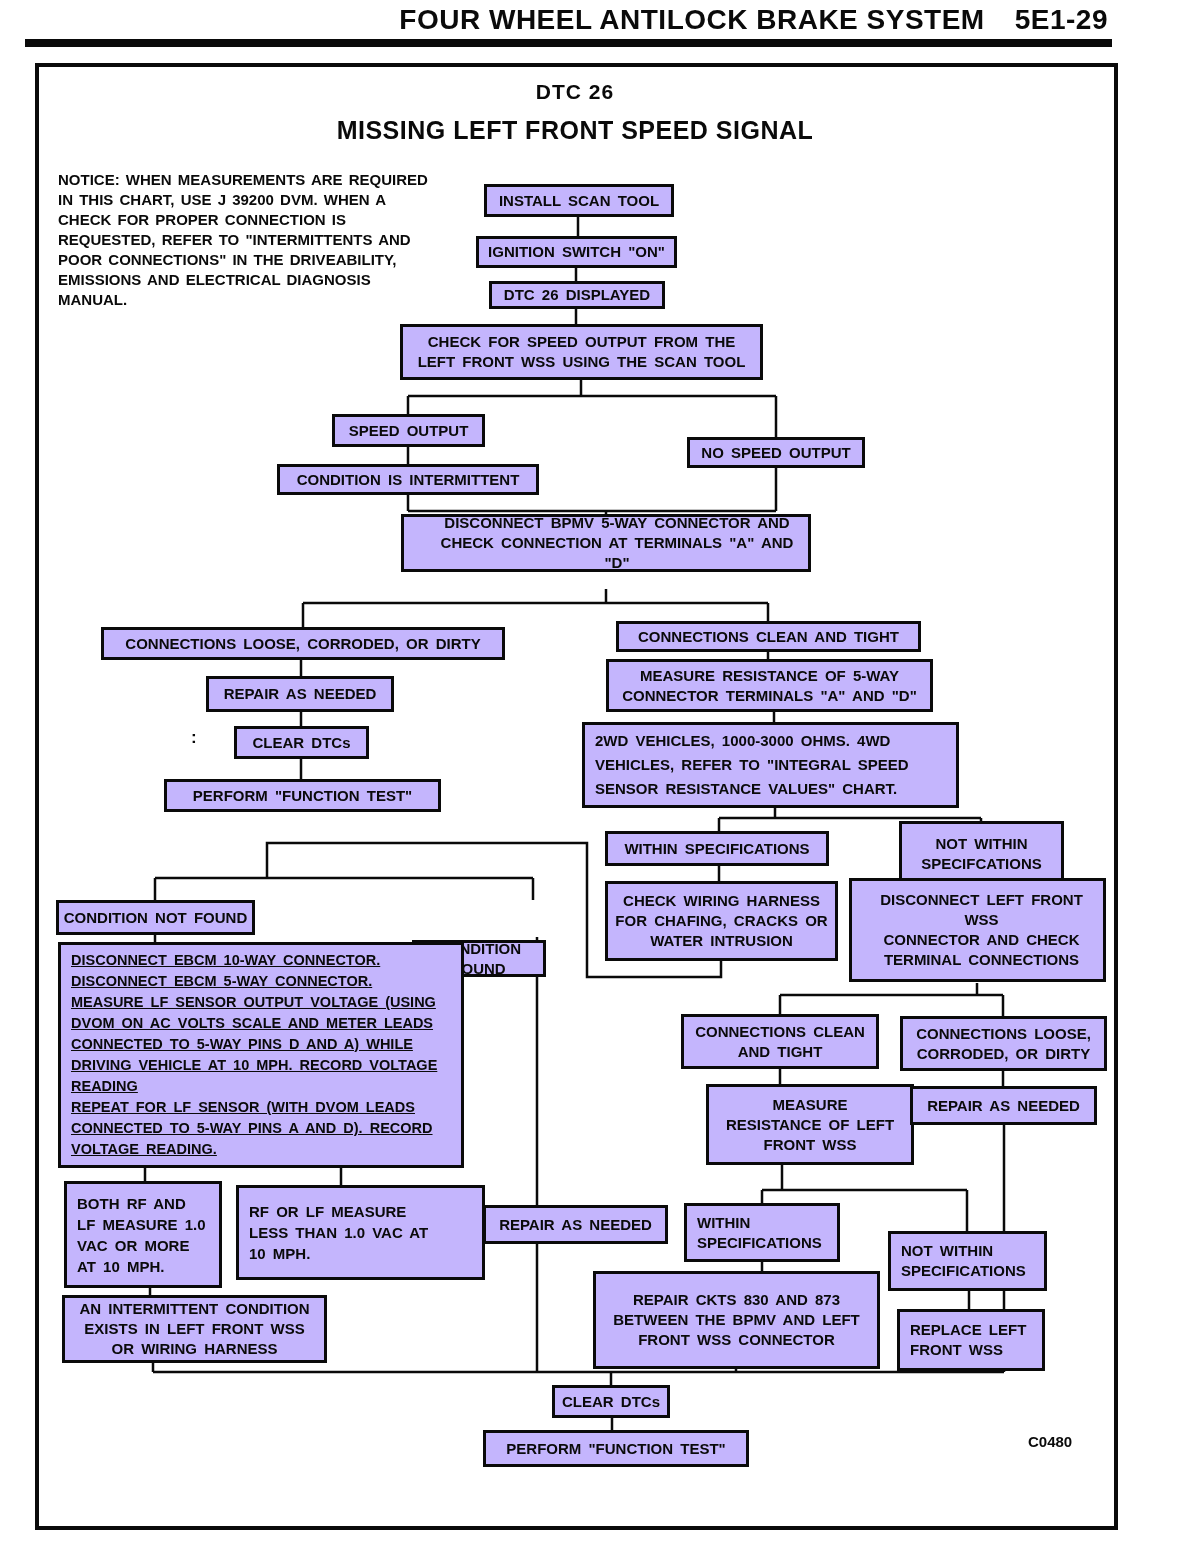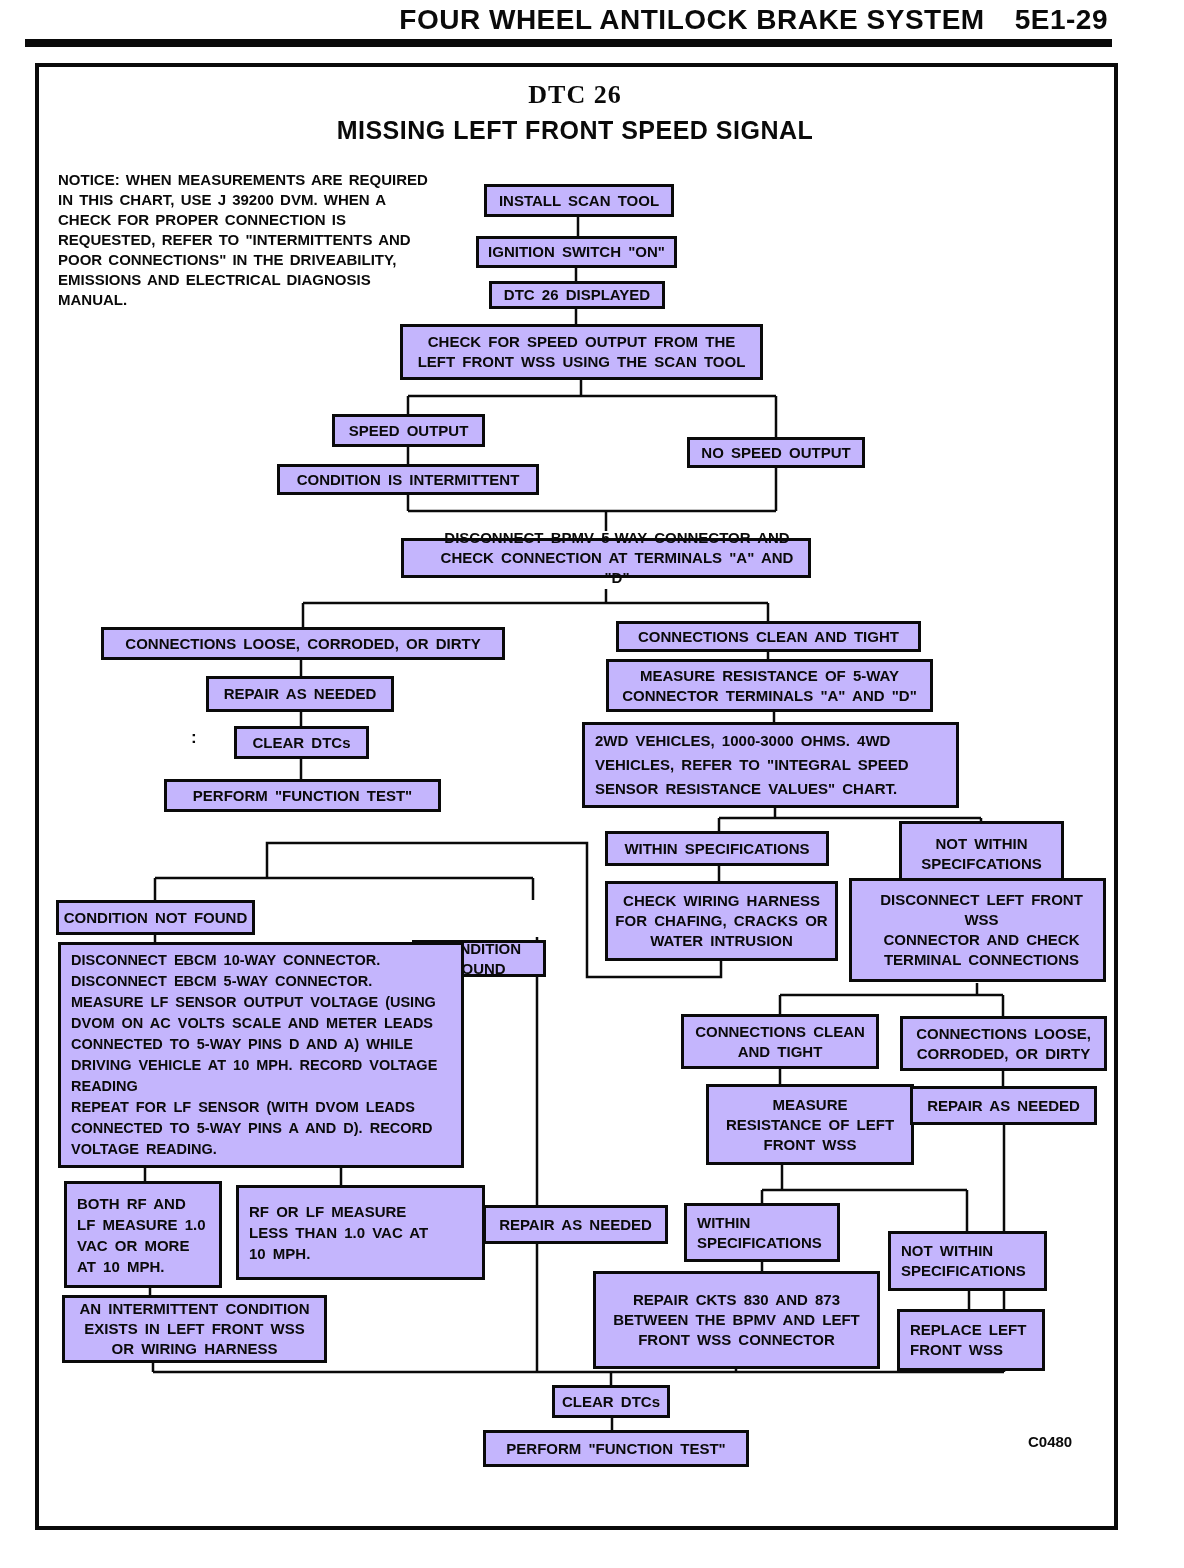--- a/index.html
+++ b/index.html
@@ -3,21 +3,21 @@
 <meta charset="utf-8">
 <style>
   html,body{margin:0;padding:0;background:#e8e8e4;}
   .page{position:relative;width:1184px;height:1568px;background:#ffffff;
         font-family:"Liberation Sans", sans-serif;color:#0a0a0a;overflow:hidden;}
   .hdr{position:absolute;left:0;top:4px;width:1108px;display:flex;justify-content:flex-end;
        align-items:baseline;gap:30px;font-weight:bold;font-size:28px;letter-spacing:.5px;}
   .hdr-rule{position:absolute;left:25px;top:39px;width:1087px;height:8px;background:#0a0a0a;}
   .frame{position:absolute;left:35px;top:63px;width:1075px;height:1459px;border:4px solid #0a0a0a;}
   .t1{position:absolute;left:375px;top:80px;width:400px;text-align:center;
-      font-weight:bold;font-size:26px;letter-spacing:1px;font-family:Liberation Serif, serif;}
+      font-weight:bold;font-size:21px;letter-spacing:1px;}
   .t2{position:absolute;left:275px;top:116px;width:600px;text-align:center;
       font-weight:bold;font-size:25px;letter-spacing:.5px;}
   .notice{position:absolute;left:58px;top:170px;width:400px;font-weight:bold;font-size:15px;
           line-height:20px;white-space:pre-line;word-spacing:2px;}
   svg.wires{position:absolute;left:0;top:0;z-index:1;}
   .nb{position:absolute;z-index:2;box-sizing:border-box;border:3px solid #0a0a0a;background:#c4b5fd;
       display:flex;align-items:center;justify-content:center;text-align:center;
       font-weight:bold;font-size:15px;line-height:20px;white-space:pre-line;
       word-spacing:3px;padding:2px 4px;}
   .nb.left{justify-content:flex-start;text-align:left;padding-left:10px;}
@@ -109,21 +109,21 @@
   </svg>
 
   <div class="nb" style="left:484px;top:184px;width:190px;height:33px;">INSTALL SCAN TOOL</div>
   <div class="nb" style="left:476px;top:236px;width:201px;height:32px;">IGNITION SWITCH "ON"</div>
   <div class="nb" style="left:489px;top:281px;width:176px;height:28px;">DTC 26 DISPLAYED</div>
   <div class="nb" style="left:400px;top:324px;width:363px;height:56px;">CHECK FOR SPEED OUTPUT FROM THE
 LEFT FRONT WSS USING THE SCAN TOOL</div>
   <div class="nb" style="left:332px;top:414px;width:153px;height:33px;">SPEED OUTPUT</div>
   <div class="nb" style="left:687px;top:437px;width:178px;height:31px;">NO SPEED OUTPUT</div>
   <div class="nb" style="left:277px;top:464px;width:262px;height:31px;">CONDITION IS INTERMITTENT</div>
-  <div class="nb" style="left:401px;top:538px;width:410px;height:40px;padding-left:26px;">DISCONNECT BPMV 5-WAY CONNECTOR AND
+  <div class="nb" style="left:401px;top:514px;width:410px;height:58px;padding-left:26px;">DISCONNECT BPMV 5-WAY CONNECTOR AND
 CHECK CONNECTION AT TERMINALS "A" AND "D"</div>
   <div class="nb" style="left:101px;top:627px;width:404px;height:33px;">CONNECTIONS LOOSE, CORRODED, OR DIRTY</div>
   <div class="nb" style="left:616px;top:621px;width:305px;height:31px;">CONNECTIONS CLEAN AND TIGHT</div>
   <div class="nb" style="left:206px;top:676px;width:188px;height:36px;">REPAIR AS NEEDED</div>
   <div class="nb" style="left:606px;top:659px;width:327px;height:53px;">MEASURE RESISTANCE OF 5-WAY
 CONNECTOR TERMINALS "A" AND "D"</div>
   <div class="nb" style="left:234px;top:726px;width:135px;height:33px;">CLEAR DTCs</div>
   <div class="nb left" style="left:582px;top:722px;width:377px;height:86px;line-height:24px;">2WD VEHICLES, 1000-3000 OHMS. 4WD
 VEHICLES, REFER TO "INTEGRAL SPEED
 SENSOR RESISTANCE VALUES" CHART.</div>
@@ -132,21 +132,21 @@
   <div class="nb" style="left:899px;top:821px;width:165px;height:65px;">NOT WITHIN
 SPECIFCATIONS</div>
   <div class="nb" style="left:605px;top:881px;width:233px;height:80px;">CHECK WIRING HARNESS
 FOR CHAFING, CRACKS OR
 WATER INTRUSION</div>
   <div class="nb" style="left:849px;top:878px;width:257px;height:104px;padding-left:12px;">DISCONNECT LEFT FRONT WSS
 CONNECTOR AND CHECK
 TERMINAL CONNECTIONS</div>
   <div class="nb" style="left:56px;top:900px;width:199px;height:35px;">CONDITION NOT FOUND</div>
   <div class="nb" style="left:412px;top:940px;width:134px;height:37px;">CONDITION FOUND</div>
-  <div class="nb left big" style="left:58px;top:942px;width:406px;height:226px;">DISCONNECT EBCM 10-WAY CONNECTOR.
+  <div class="nb left big" style="left:58px;top:942px;width:406px;height:226px;text-decoration:underline;">DISCONNECT EBCM 10-WAY CONNECTOR.
 DISCONNECT EBCM 5-WAY CONNECTOR.
 MEASURE LF SENSOR OUTPUT VOLTAGE (USING
 DVOM ON AC VOLTS SCALE AND METER LEADS
 CONNECTED TO 5-WAY PINS D AND A) WHILE
 DRIVING VEHICLE AT 10 MPH. RECORD VOLTAGE
 READING
 REPEAT FOR LF SENSOR (WITH DVOM LEADS
 CONNECTED TO 5-WAY PINS A AND D). RECORD
 VOLTAGE READING.</div>
   <div class="nb" style="left:681px;top:1014px;width:198px;height:55px;">CONNECTIONS CLEAN

